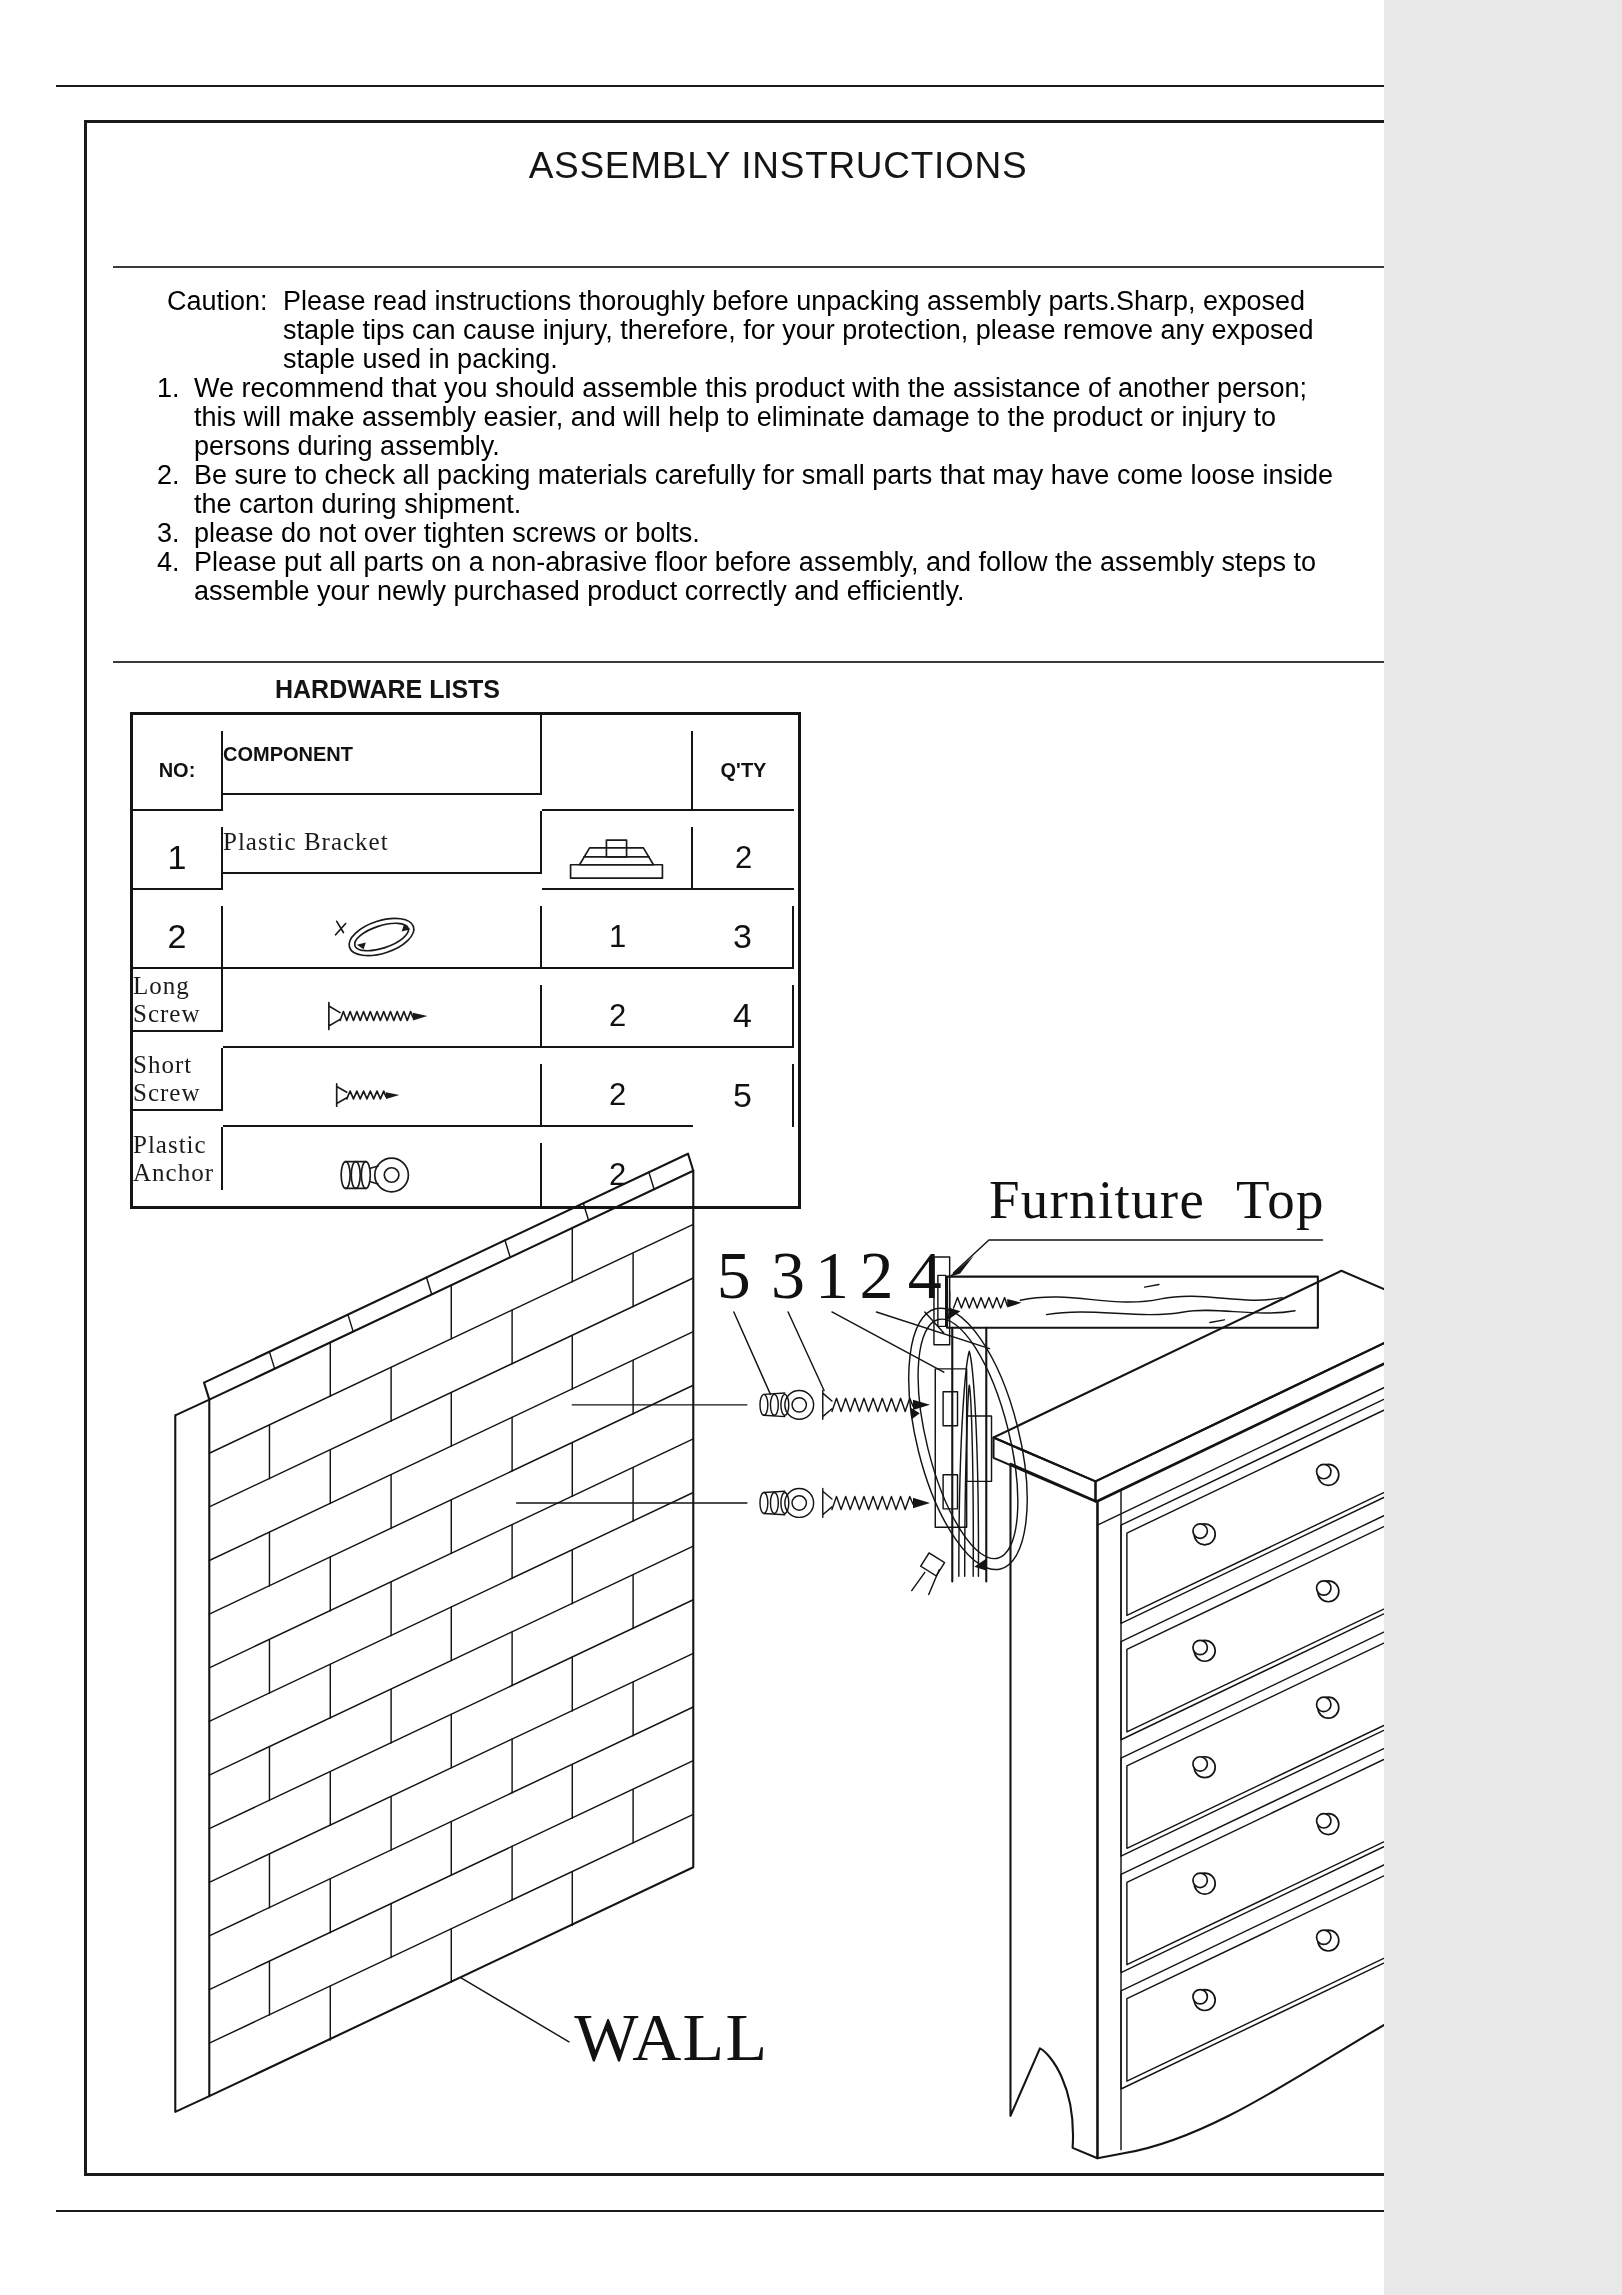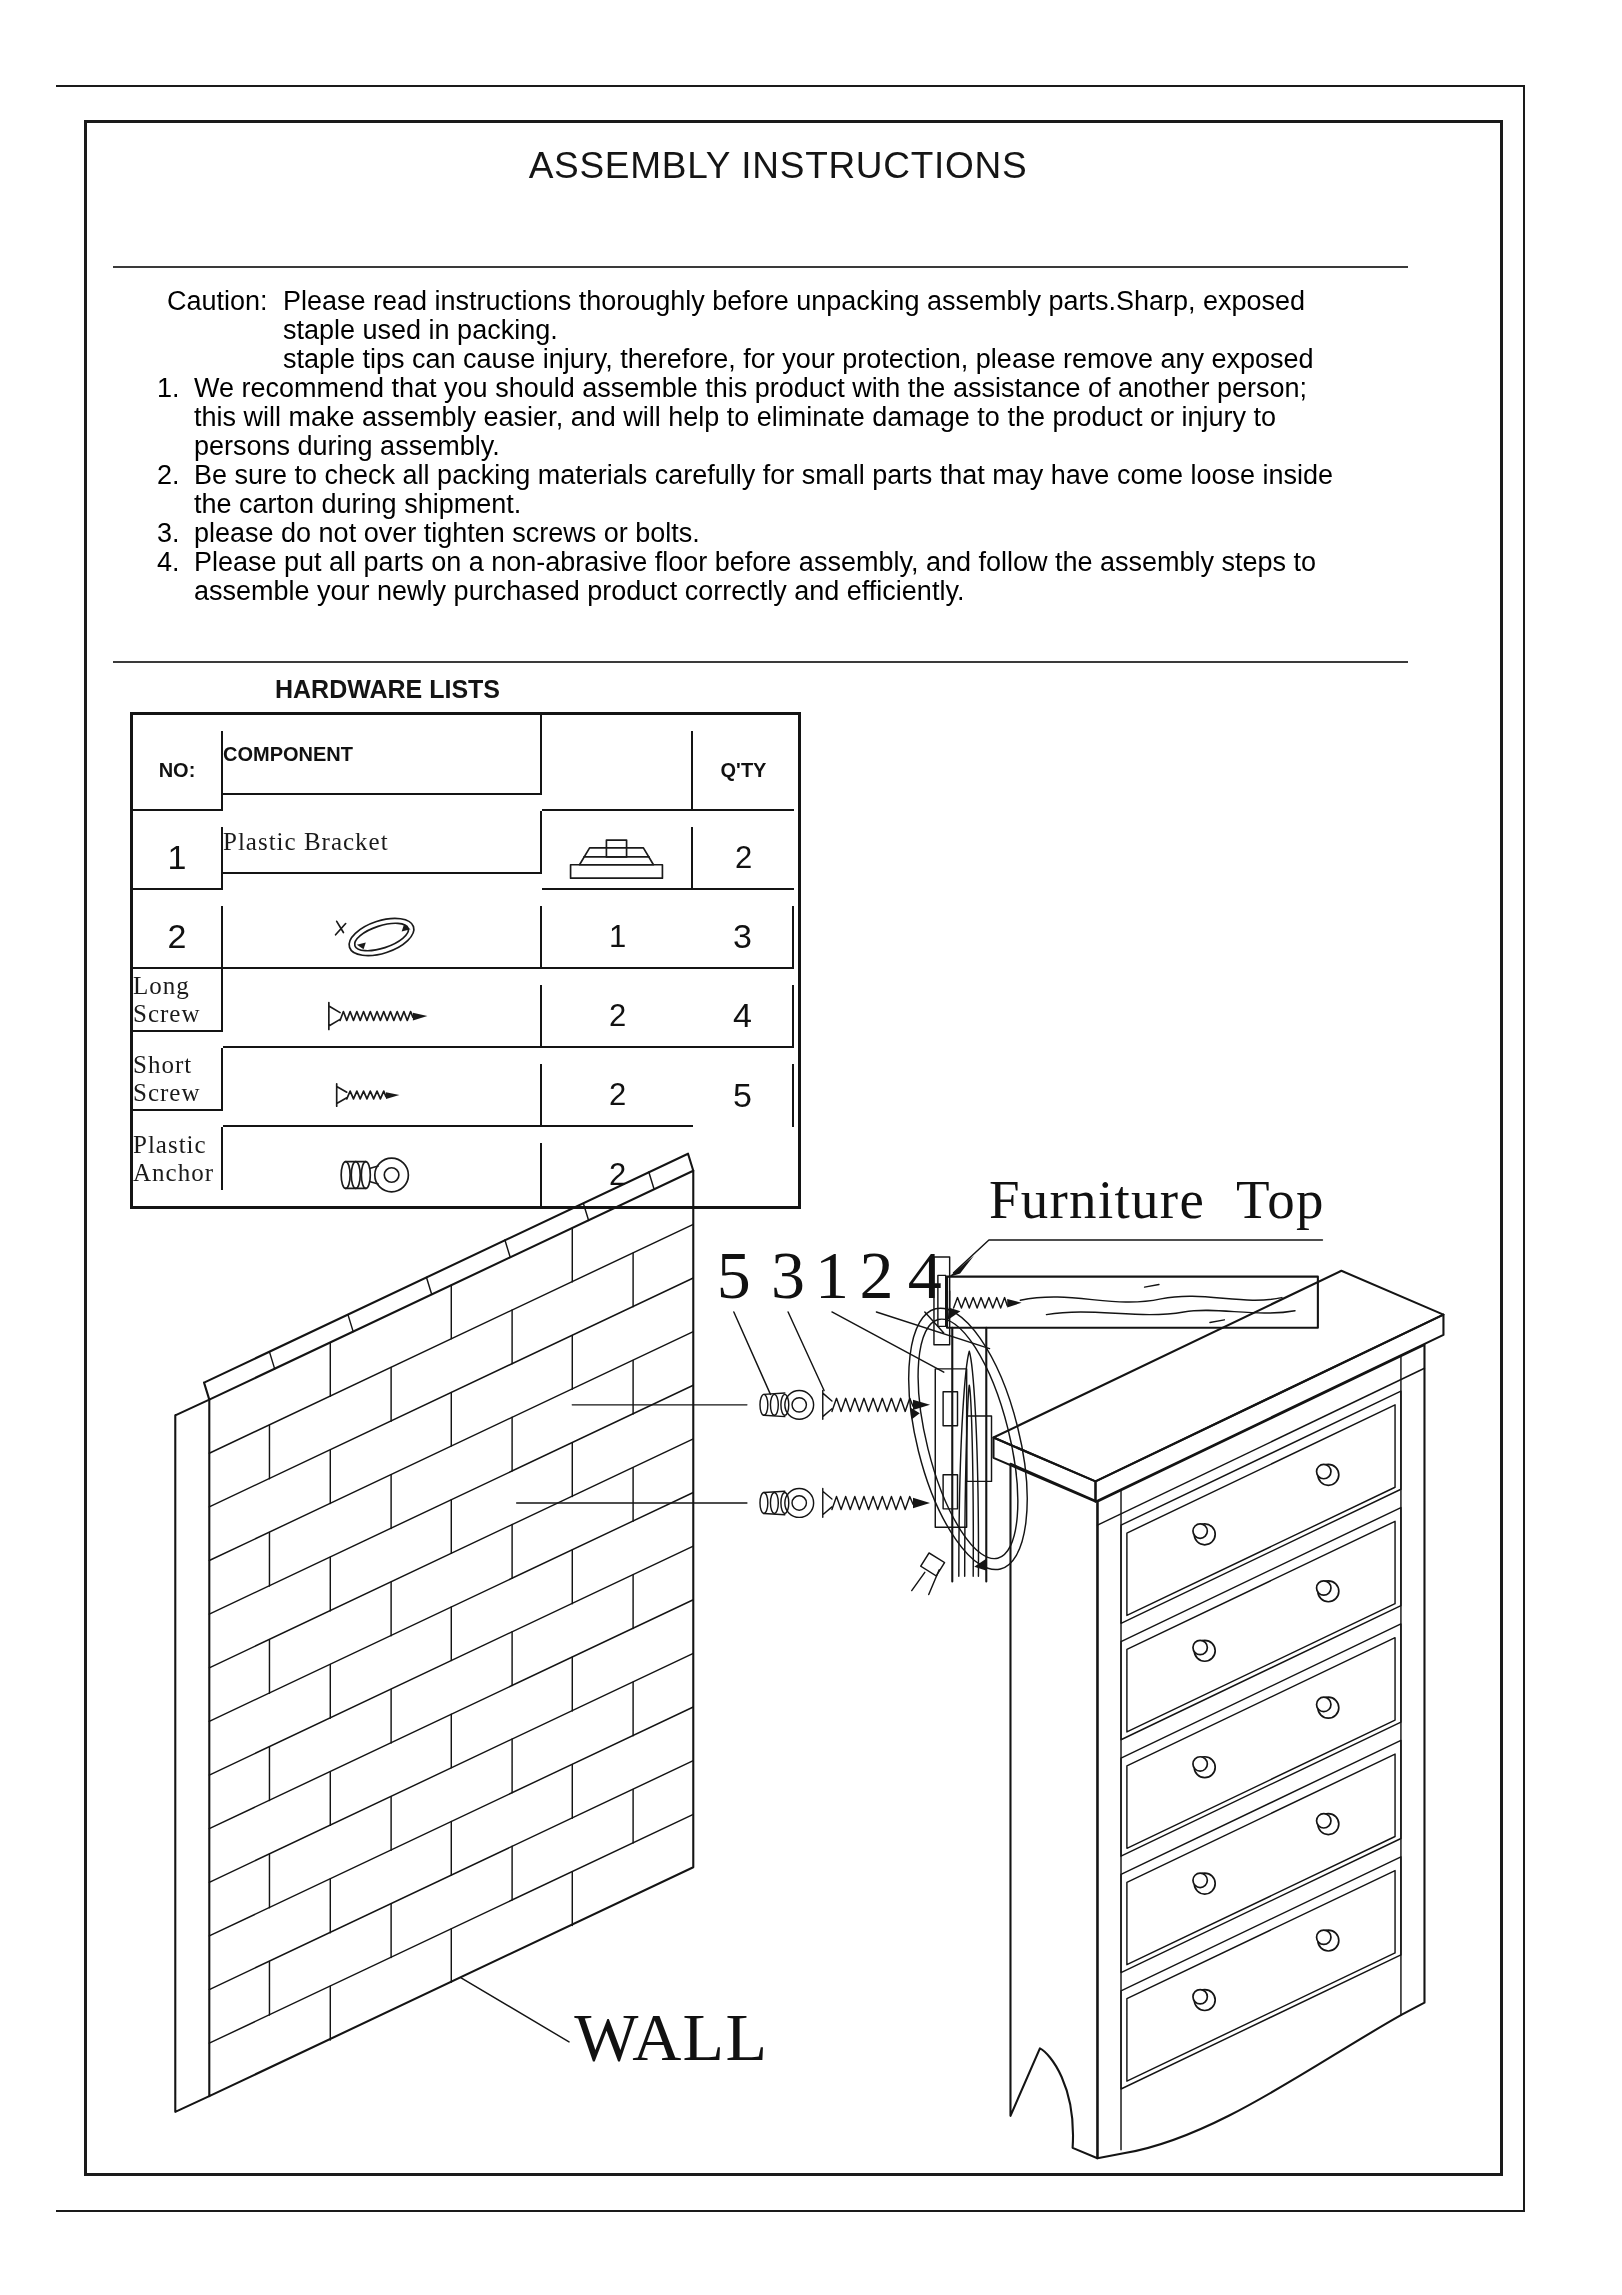--- a/index.html
+++ b/index.html
@@ -1,16 +1,16 @@
 <!DOCTYPE html>
 <html style="font-size:10.5px"><head>
 <meta charset="utf-8">
 <style>
   html,body{margin:0;padding:0;background:#e8e8e8;}
-  .page{position:relative;width:1622px;height:2295px;background:#ffffff;overflow:hidden;
+  .page{position:relative;width:1384px;height:2295px;background:#ffffff;overflow:hidden;
         font-family:"Liberation Sans",sans-serif;color:#111;}
   .outer-frame{position:absolute;left:56px;top:85px;width:1467px;height:2123px;
         border-top:2.6px solid #1a1a1a;border-right:2.6px solid #1a1a1a;border-bottom:2.6px solid #1a1a1a;}
   .inner-frame{position:absolute;left:84px;top:120px;width:1413px;height:2050px;
         border:3.3px solid #1a1a1a;}
   .title{position:absolute;left:39px;top:145px;width:1478px;text-align:center;
         font-size:37px;letter-spacing:0.7px;color:#151515;}
   .rule{position:absolute;left:113px;width:1295px;height:0;border-top:2px solid #3a3a3a;}
   .rule1{top:266px;} .rule2{top:661px;}
   .textblock{position:absolute;font-size:27px;line-height:29px;white-space:nowrap;color:#000000;}
@@ -58,22 +58,22 @@
   <div class="title">ASSEMBLY INSTRUCTIONS</div>
 
   <div class="rule rule1"></div>
   <div class="rule rule2"></div>
 
   <div class="textblock caution">
     <div class="row">
       <span class="lbl">Caution:</span>
       <span>Please read instructions thoroughly before unpacking assembly parts.Sharp, exposed</span>
     </div>
+    <div class="cont">staple tips can cause injury, therefore, for your protection, please remove any exposed</div>
     <div class="cont">staple used in packing.</div>
-    <div class="cont">staple tips can cause injury, therefore, for your protection, please remove any exposed</div>
   </div>
 
   <div class="textblock instr">
     <div class="item">
       <span class="num">1.</span>
       <span>We recommend that you should assemble this product with the assistance of another person;</span>
     </div>
     <div class="cont">this will make assembly easier, and will help to eliminate damage to the product or injury to</div>
     <div class="cont">persons during assembly.</div>
     <div class="item">

